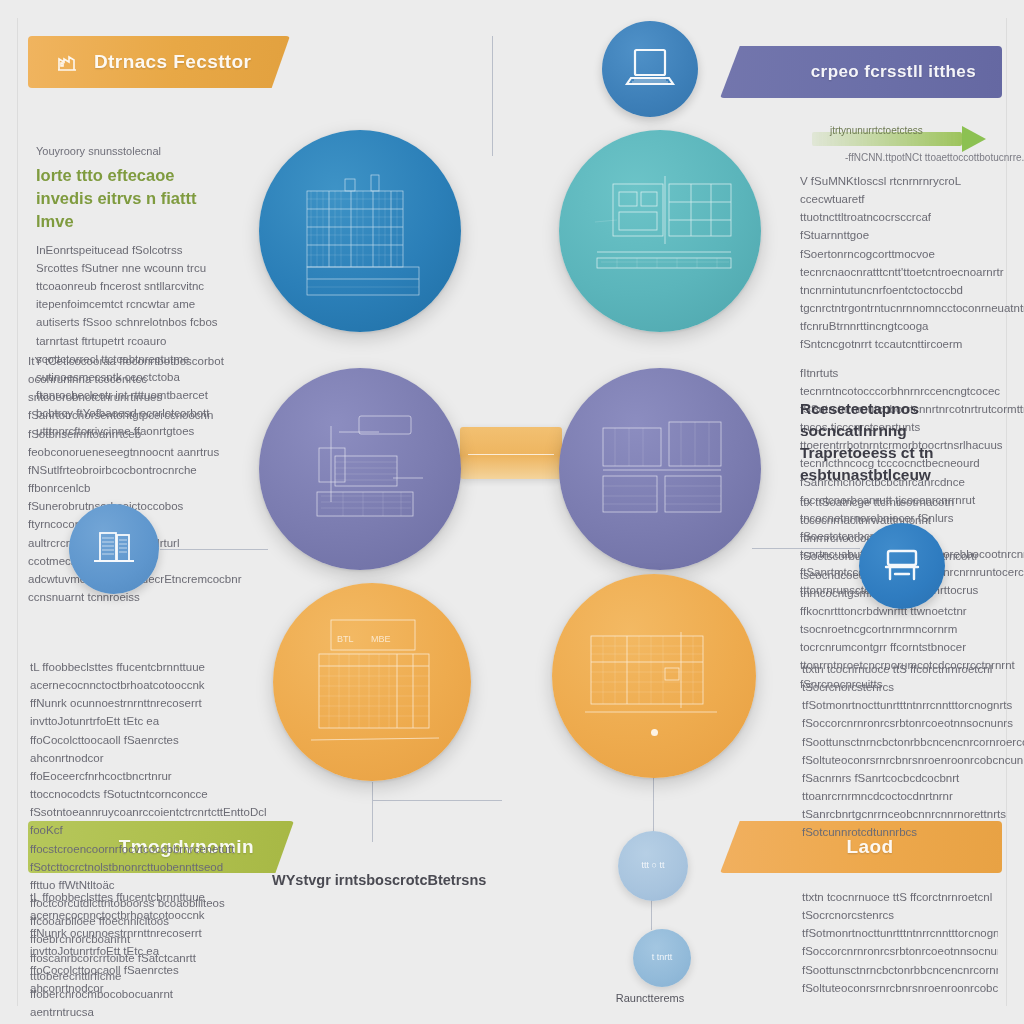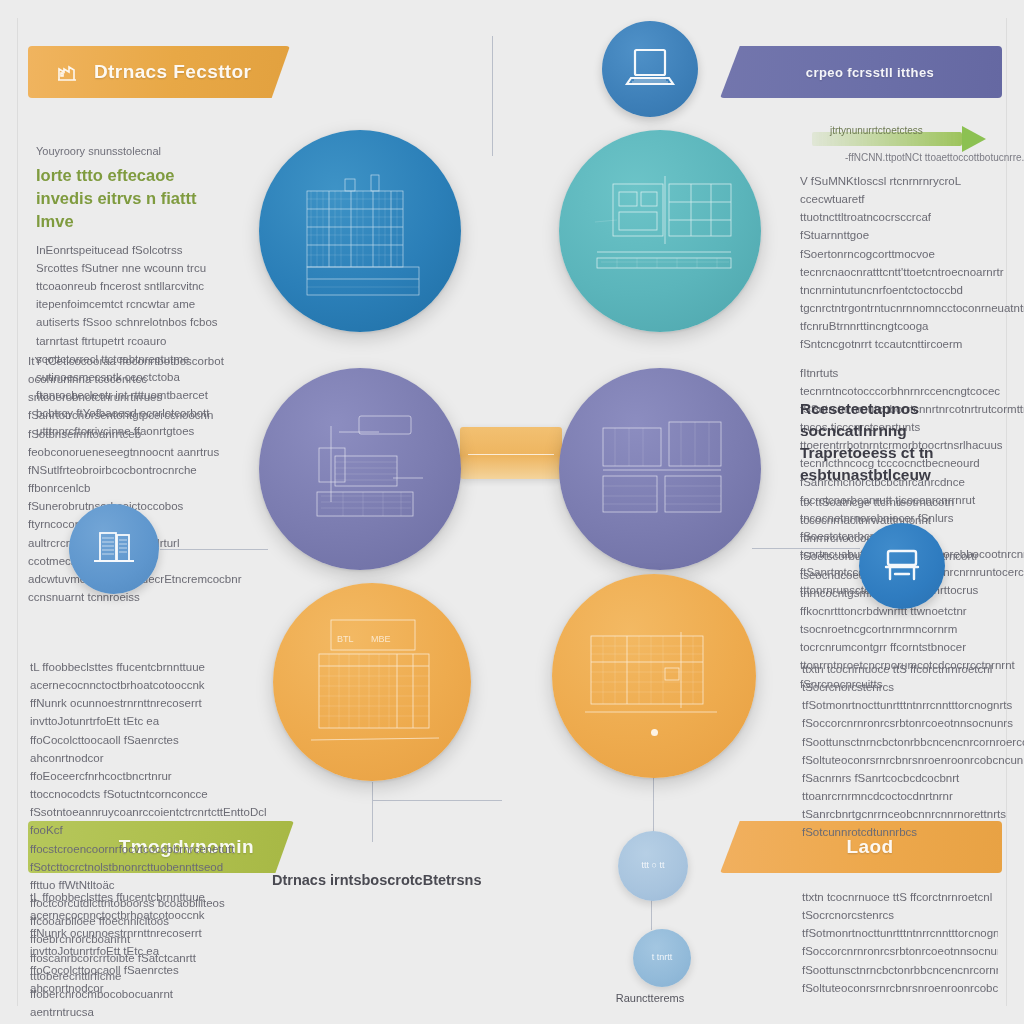--- a/index.html
+++ b/index.html
@@ -132,31 +132,31 @@
 <div class="panel-line" style="left:1006px;top:18px;height:988px;"></div>
 
 <div class="link-line v" style="left:492px;top:36px;height:120px;"></div>
 <div class="link-line h" style="left:160px;top:549px;width:108px;"></div>
 <div class="link-line h" style="left:752px;top:548px;width:108px;"></div>
 <div class="link-line v" style="left:372px;top:782px;height:60px;"></div>
 <div class="link-line h" style="left:372px;top:800px;width:130px;"></div>
 <div class="link-line v" style="left:653px;top:778px;height:54px;"></div>
 <div class="link-line v" style="left:651px;top:900px;height:30px;"></div>
 
-<div class="banner banner-left" style="top:46px;width:196px;background:linear-gradient(95deg,#f0b45f 0%,#e8a846 55%,#e2a13f 100%);">
+<div class="banner banner-left" style="top:36px;width:196px;background:linear-gradient(95deg,#f0b45f 0%,#e8a846 55%,#e2a13f 100%);">
   <span class="banner-icon">
     <svg width="24" height="24" viewBox="0 0 24 24" fill="none" stroke="#ffffff" stroke-width="1.6">
       <path d="M3 20h18M4 20V9l5 3V9l5 3V7l5 3v10"></path>
         <rect x="6" y="13" width="2" height="3"></rect>
     </svg>
   </span>
   <span class="b-label">Dtrnacs Fecsttor</span>
 </div>
 
-<div class="banner banner-right" style="top:46px;width:212px;background:linear-gradient(95deg,#7376ad 0%,#6b6fa8 55%,#6568a2 100%);font-size:13px;">
+<div class="banner banner-right" style="top:46px;width:212px;background:linear-gradient(95deg,#7376ad 0%,#6b6fa8 55%,#6568a2 100%);font-size:17px;justify-content:flex-end;">
   <span class="b-label">crpeo fcrsstll itthes</span>
 </div>
 
 <div class="banner banner-left" style="top:821px;width:192px;background:linear-gradient(95deg,#b6c75b 0%,#aebf4d 60%,#a7b845 100%);justify-content:flex-end;padding-left:34px;">
   <span class="b-label">Tmogdvnomin</span>
 </div>
 
 <div class="banner banner-right" style="top:821px;width:212px;background:linear-gradient(95deg,#f1b05f 0%,#eda84c 55%,#e8a244 100%);">
   <span class="b-label">Laod</span>
 </div>
@@ -440,13 +440,13 @@
 </div>
 
 <div class="mini" style="left:618px;top:831px;width:70px;height:70px;background:radial-gradient(circle at 40% 32%,#b6cfe5 0%,#a8c4de 60%,#9bb9d7 100%);">
   <span class="mtext">ttt&nbsp;○&nbsp;tt</span>
 </div>
 <div class="mini" style="left:633px;top:929px;width:58px;height:58px;background:radial-gradient(circle at 40% 32%,#a3c6e1 0%,#92bad9 60%,#86b0d2 100%);">
   <span class="mtext">t tnrtt</span>
 </div>
 <div class="mini-caption" style="left:590px;top:992px;width:120px;">Raunctterems</div>
 
-<div class="center-caption" style="left:272px;top:872px;">Dtrnacs irntsboscrotcBtetrsns</div>
+<div class="center-caption" style="left:272px;top:872px;">WYstvgr irntsboscrotcBtetrsns</div>
 
 </body></html>

